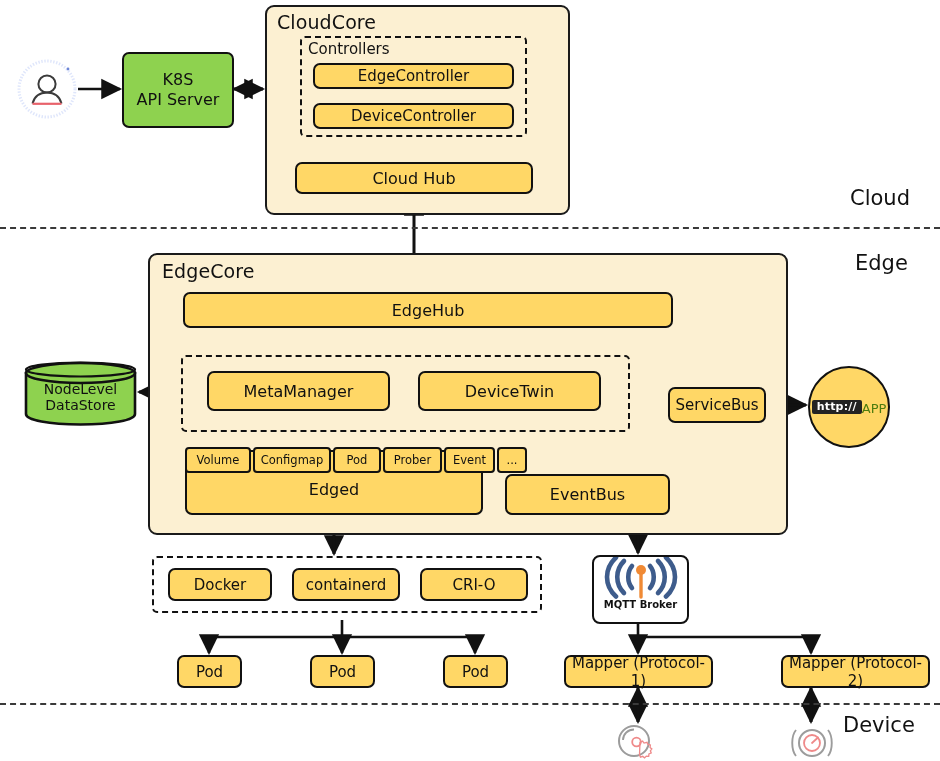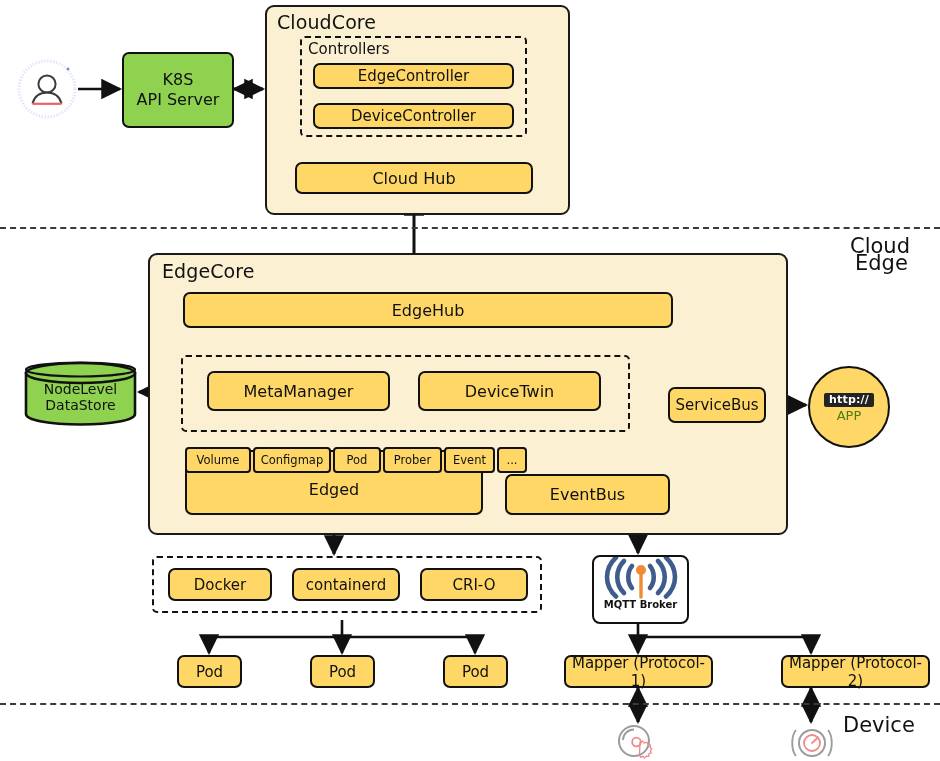--- a/index.html
+++ b/index.html
@@ -107,21 +107,20 @@
     line-height: 1.12;
   }
 
   
   .appcircle {
     position: absolute;
     border-radius: 50%;
     background: #ffd766;
     border: 2px solid #111111;
     display: flex;
-    flex-direction: column;
     align-items: center;
     justify-content: center;
   }
   .http-chip {
     background: #232323;
     color: #ffffff;
     font-size: 11px;
     font-weight: bold;
     padding: 1px 5px 2px 5px;
     border-radius: 2px;
@@ -221,21 +220,21 @@
       <path d="M638,688 L638,722" marker-end="url(#ah)"></path>
       <path d="M638,722 L638,688" marker-end="url(#ah2)"></path>
       <path d="M811,688 L811,722" marker-end="url(#ah)"></path>
       <path d="M811,722 L811,688" marker-end="url(#ah2)"></path>
     </g>
   </svg>
 
   <div class="hr-dash abs" style="left:0;top:227px;width:940px;"></div>
   <div class="hr-dash abs" style="left:0;top:703px;width:940px;"></div>
 
-  <div class="zone-label" style="left:850px;top:186px;margin-top:48px;">Cloud</div>
+  <div class="zone-label" style="left:850px;top:186px;">Cloud</div>
   <div class="zone-label" style="left:855px;top:251px;">Edge</div>
   <div class="zone-label" style="left:843px;top:713px;">Device</div>
 
   <div class="avatar-wrap" style="left:16px;top:58px;">
     <svg width="62" height="62" viewBox="0 0 62 62">
       <circle cx="31" cy="31" r="28" fill="#ffffff" stroke="#dfe6fb" stroke-width="3" stroke-dasharray="1.4 1.6"></circle>
       <circle cx="31" cy="26" r="8.6" fill="none" stroke="#3b3b3b" stroke-width="2"></circle>
       <path d="M16.5,45.5 C18.5,38.5 24,34.6 31,34.6 C38,34.6 43.5,38.5 45.5,45.5" fill="none" stroke="#3b3b3b" stroke-width="2"></path>
       <line x1="16.5" y1="45.8" x2="45.5" y2="45.8" stroke="#e8626b" stroke-width="2.2"></line>
       <circle cx="52" cy="11" r="1.4" fill="#6d86d6"></circle>

